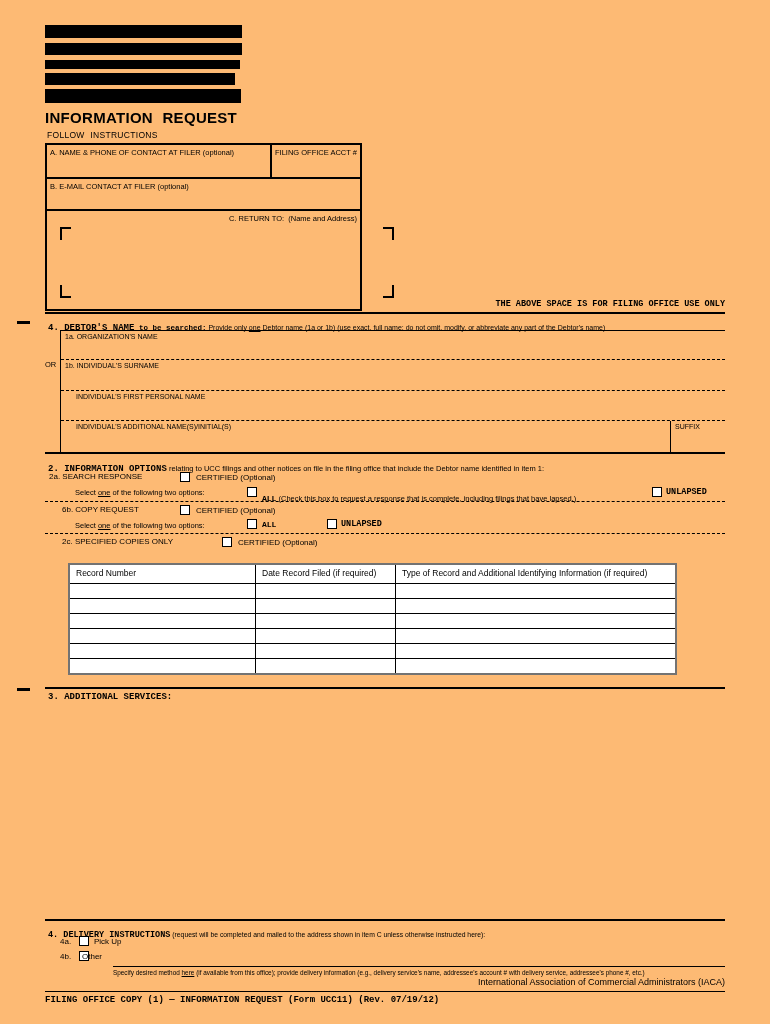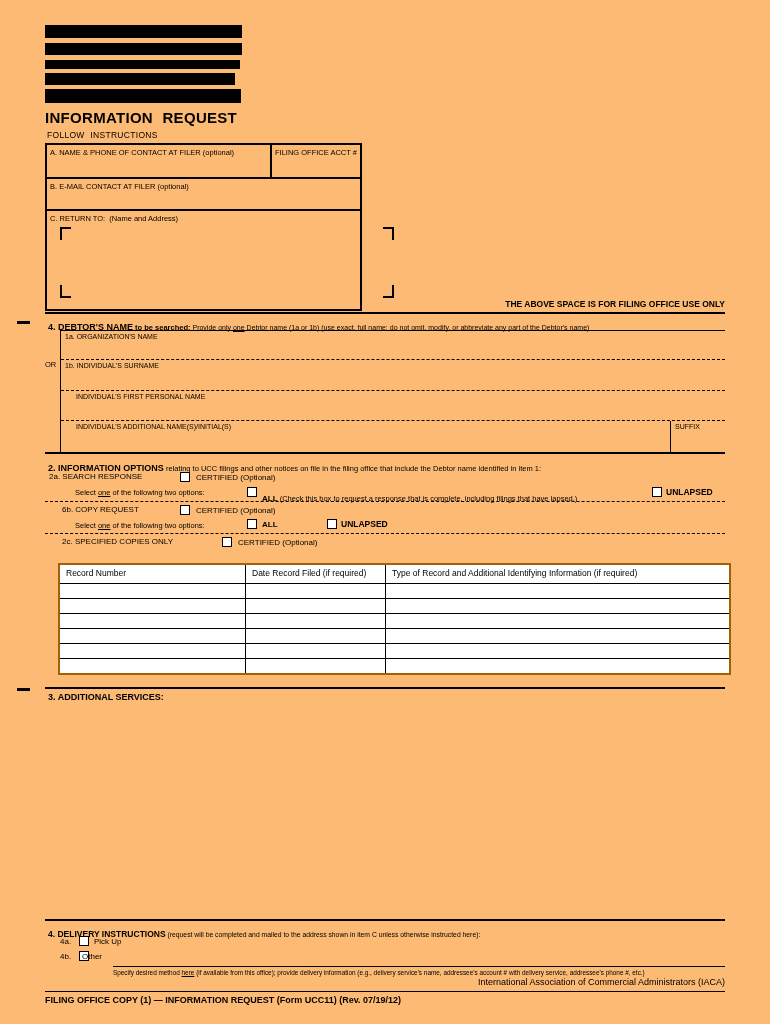--- a/index.html
+++ b/index.html
@@ -4,22 +4,22 @@
 <style>
   * { margin:0; padding:0; box-sizing:border-box; }
   body { background:#888; font-family:"Liberation Sans", sans-serif; color:#000; }
   .page { position:relative; width:770px; height:1024px; background:#fdba74; overflow:hidden; margin:0 auto; }
   .abs { position:absolute; }
   .bar { position:absolute; left:45px; background:#000; }
   .hline { position:absolute; background:#000; }
   .dashline { position:absolute; height:0; border-top:1px dashed #000; }
   .tick { position:absolute; left:17px; width:13px; height:3px; background:#000; }
   .nw { white-space:nowrap; }
-  .pre { white-space:pre; }
-  .b { font-weight:bold; }
+  .pre { white-space:pre;text-align:right; }
+  .b { font-weight:bold;font-family:Liberation Mono, monospace; }
   .u { text-decoration:underline; }
   .f62 { font-size:6.4px; }
   .f68 { font-size:6.8px; }
   .f7  { font-size:7px; }
   .f75 { font-size:7.5px; }
   .f8  { font-size:8px; }
   .f85 { font-size:8.5px; }
   .f9  { font-size:9px; }
   .title { font-size:15px; font-weight:bold; word-spacing:5px; letter-spacing:0.3px; }
   .subtitle { font-size:8.5px; word-spacing:3px; letter-spacing:0.3px; }
@@ -44,21 +44,21 @@
   
   .name-table { position:absolute; left:60px; top:330px; width:665px; border-top:1px solid #000; border-left:1px solid #000; }
   .nrow { position:relative; border-bottom:1px dashed #000; }
   .nrow:last-child { border-bottom:none; }
   .nlbl { display:block; font-size:7px; padding:2px 4px; }
   .nrow-last { display:flex; }
   .nmain { flex:1; }
   .nsuffix { width:55px; border-left:1px solid #000; }
 
   
-  .rec-table { position:absolute; left:58px; top:563px; width:673px; border:2px solid #a16207; background:#fff; }
+  .rec-table { position:absolute; left:68px; top:563px; width:609px; border:2px solid #737373; background:#fff; }
   .rec-row { display:grid; grid-template-columns:185px 140px 1fr; }
   .rec-row + .rec-row { border-top:1px solid #000; }
   .rec-cell { border-left:1px solid #000; min-width:0; }
   .rec-cell:first-child { border-left:none; }
   .rec-head .rec-cell { height:18px; font-size:8.5px; padding:3px 0 0 6px; white-space:nowrap; overflow:hidden; }
   .rec-body-row .rec-cell { height:14px; }
 </style>
 </head>
 <body>
 

